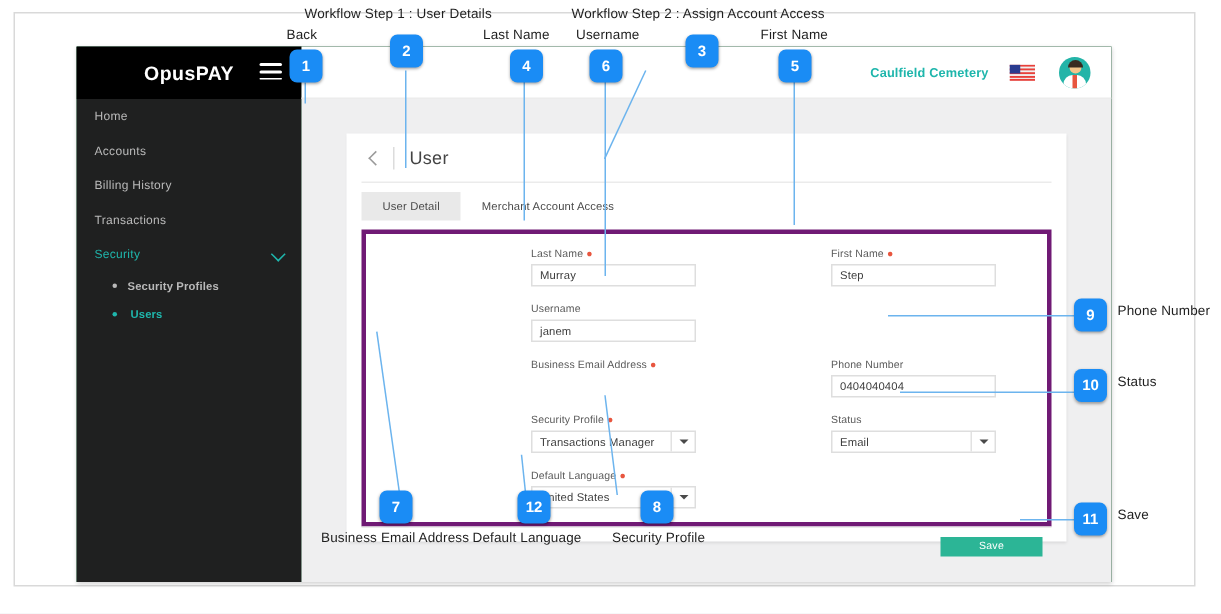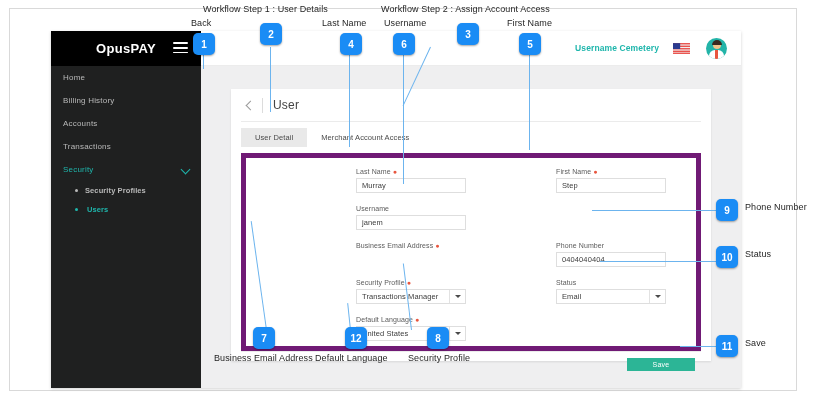--- a/index.html
+++ b/index.html
@@ -95,21 +95,21 @@
   #page-title{font-size:12px;color:#444;letter-spacing:.2px;}
   #head-rule{height:1px;background:#ebebeb;margin:0 10px;}
 
   #tabs{display:flex;padding:6px 10px 0 10px;}
   .tab{
     font-size:7.5px;color:#4a4a4a;padding:5px 14px;cursor:pointer;letter-spacing:.1px;
   }
   .tab.active{background:#e9e9e9;}
 
   #form-box{
-    margin:6px 10px 0 10px;border:5px solid #701a75;height:198px;position:relative;
+    margin:6px 10px 0 10px;border:3px solid #701a75;height:198px;position:relative;
     box-sizing:border-box;
   }
   .fld{position:absolute;}
   .fld-label{font-size:7px;color:#5b5b5b;margin-bottom:3px;letter-spacing:.1px;}
   .req{color:#e8563f;font-size:7px;}
   .fld-input{
     border:1px solid #dedede;background:#ffffff;height:15px;font-size:7.5px;color:#3c3c3c;
     display:flex;align-items:center;padding-left:5px;box-sizing:border-box;letter-spacing:.1px;
   }
   .fld-select{
@@ -161,45 +161,45 @@
           <span></span>
             <span></span>
             <span></span>
         </div>
       </div>
 
       <div class="nav-item">
         <span>Home</span>
       </div>
       <div class="nav-item">
+        <span>Accounts</span>
+      </div>
+      <div class="nav-item">
         <span>Billing History</span>
-      </div>
-      <div class="nav-item">
-        <span>Accounts</span>
       </div>
       <div class="nav-item">
         <span>Transactions</span>
       </div>
       <div class="nav-item active">
         <span>Security</span>
         <span class="nav-chevron"></span>
       </div>
 
       <div class="nav-sub">
         <span class="bullet"></span>
         <span>Security Profiles</span>
       </div>
       <div class="nav-sub active">
         <span class="bullet"></span>
         <span>Users</span>
       </div>
     </div>
 
     <div id="topbar">
-      <div id="merchant-name">Username Cemetery</div>
+      <div id="merchant-name">Caulfield Cemetery</div>
       <svg id="flag-icon" viewBox="0 0 19 12">
         <rect width="19" height="12" fill="#f0f0f0"></rect>
         <g fill="#e8403a">
           <rect y="0" width="19" height="1.4"></rect>
             <rect y="2.8" width="19" height="1.4"></rect>
           <rect y="5.6" width="19" height="1.4"></rect>
             <rect y="8.4" width="19" height="1.4"></rect>
           <rect y="10.6" width="19" height="1.4"></rect>
         </g>
         <rect width="8" height="6.6" fill="#2a3b8f"></rect>

